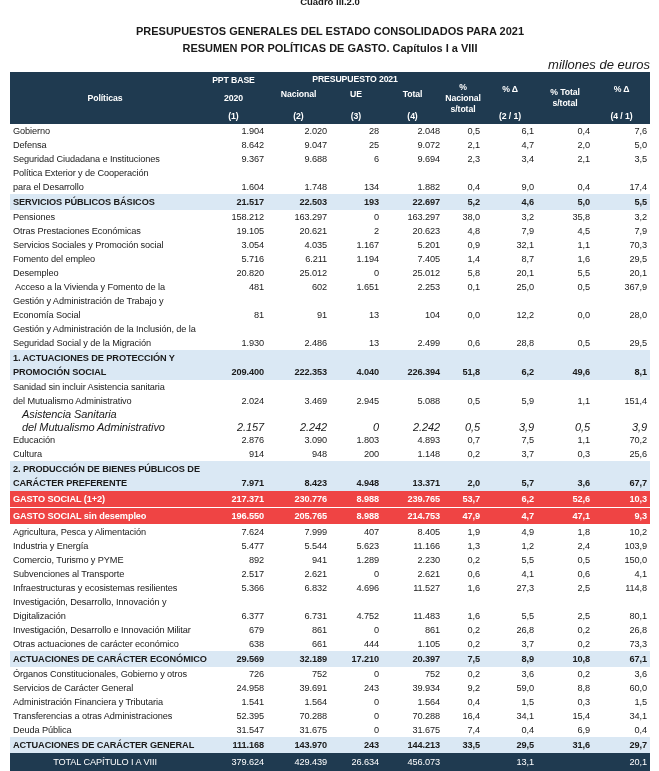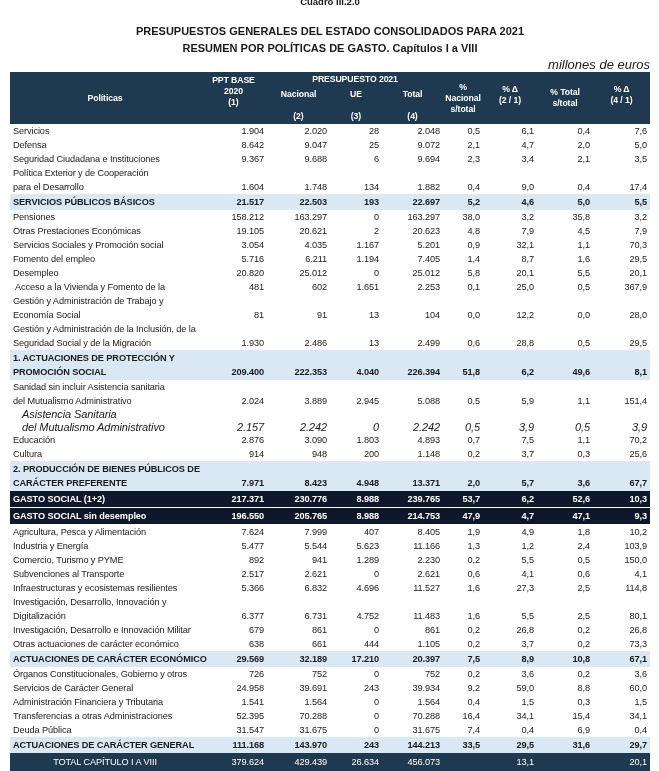--- a/index.html
+++ b/index.html
@@ -19,37 +19,37 @@
     width:640px; border-collapse:collapse; table-layout:fixed;
     letter-spacing:-0.1px;
   }
   thead { background:#1f3a50; }
   thead th {
     background:#1f3a50; color:#ffffff; font-weight:bold;
     font-size:8.7px; line-height:11px; padding:2px 1px;
     vertical-align:middle; text-align:center;
   }
   .hstack  { display:flex; flex-direction:column; height:47px; }
-  .between { }
+  .between { justify-content:space-between; }
   .center  { justify-content:center; }
   .hstack2 { display:flex; flex-direction:column; justify-content:space-between; height:33px; }
   .padtop  { padding-top:9px; }
 
   tbody td {
     font-size:9.2px; line-height:14px; padding:0;
     vertical-align:bottom; white-space:nowrap;
   }
   td.lbl { padding-left:3px; text-align:left; overflow:visible; }
   td.lbl.ind1 { padding-left:5px; }
   td.lbl.ind2 { padding-left:12px; }
   td.num { text-align:right; padding-right:3px; }
 
   tr.r-subtotal td { background:#dae8f4; font-weight:bold; padding-top:1px; padding-bottom:1px; }
   tr.r-dark td {
-    background:#0f172a; color:#ffffff; font-weight:bold;
+    background:#ef4444; color:#ffffff; font-weight:bold;
     border-bottom:1px solid #ffffff; padding-top:1px; padding-bottom:1px;
   }
   tr.r-total td {
     background:#1f3a50; color:#ffffff; font-weight:normal;
     padding-top:2px; padding-bottom:21px;
   }
   tr.r-total td.lbl { text-align:center; padding-left:0; }
   tr.r-italic td { font-style:italic; font-size:11px; line-height:12.5px; }
 </style>
 </head>
@@ -132,21 +132,21 @@
           <div class="hstack2">
             <div>Total</div>
             <div>(4)</div>
           </div>
         </th>
       </tr>
     </thead>
     <tbody>
         <tr class="r-normal">
           <td class="lbl">
-            <div class="line">Servicios</div>
+            <div class="line">Gobierno</div>
           </td>
           <td class="num">1.904</td>
           <td class="num">2.020</td>
           <td class="num">28</td>
           <td class="num">2.048</td>
           <td class="num">0,5</td>
           <td class="num">6,1</td>
           <td class="num">0,4</td>
           <td class="num">7,6</td>
         </tr>
@@ -322,21 +322,21 @@
           <td class="num">6,2</td>
           <td class="num">49,6</td>
           <td class="num">8,1</td>
         </tr>
         <tr class="r-normal">
           <td class="lbl">
             <div class="line">Sanidad sin incluir Asistencia sanitaria</div>
             <div class="line">del Mutualismo Administrativo</div>
           </td>
           <td class="num">2.024</td>
-          <td class="num">3.889</td>
+          <td class="num">3.469</td>
           <td class="num">2.945</td>
           <td class="num">5.088</td>
           <td class="num">0,5</td>
           <td class="num">5,9</td>
           <td class="num">1,1</td>
           <td class="num">151,4</td>
         </tr>
         <tr class="r-italic">
           <td class="lbl ind2">
             <div class="line">Asistencia Sanitaria</div>

